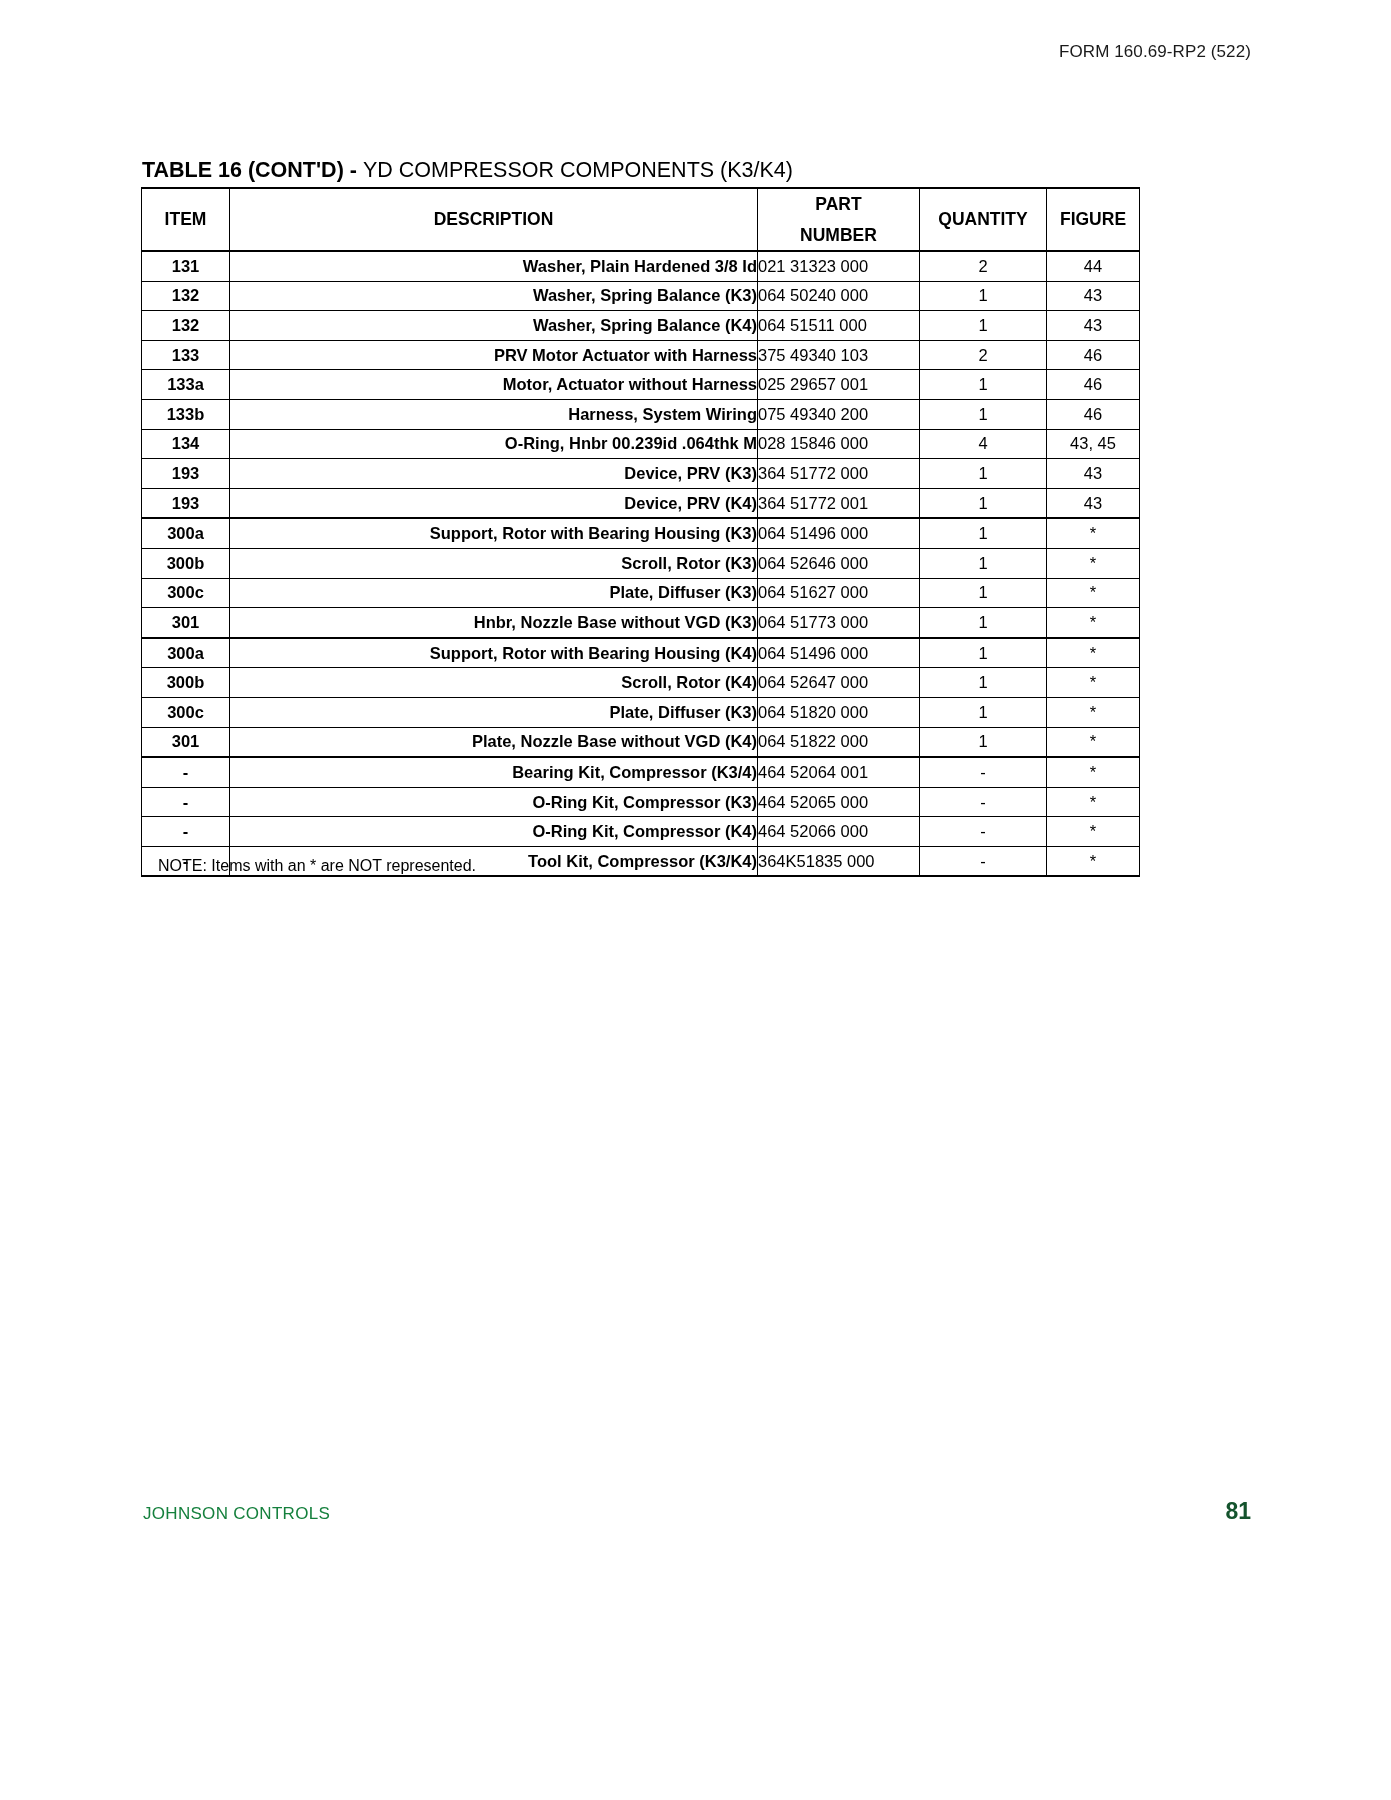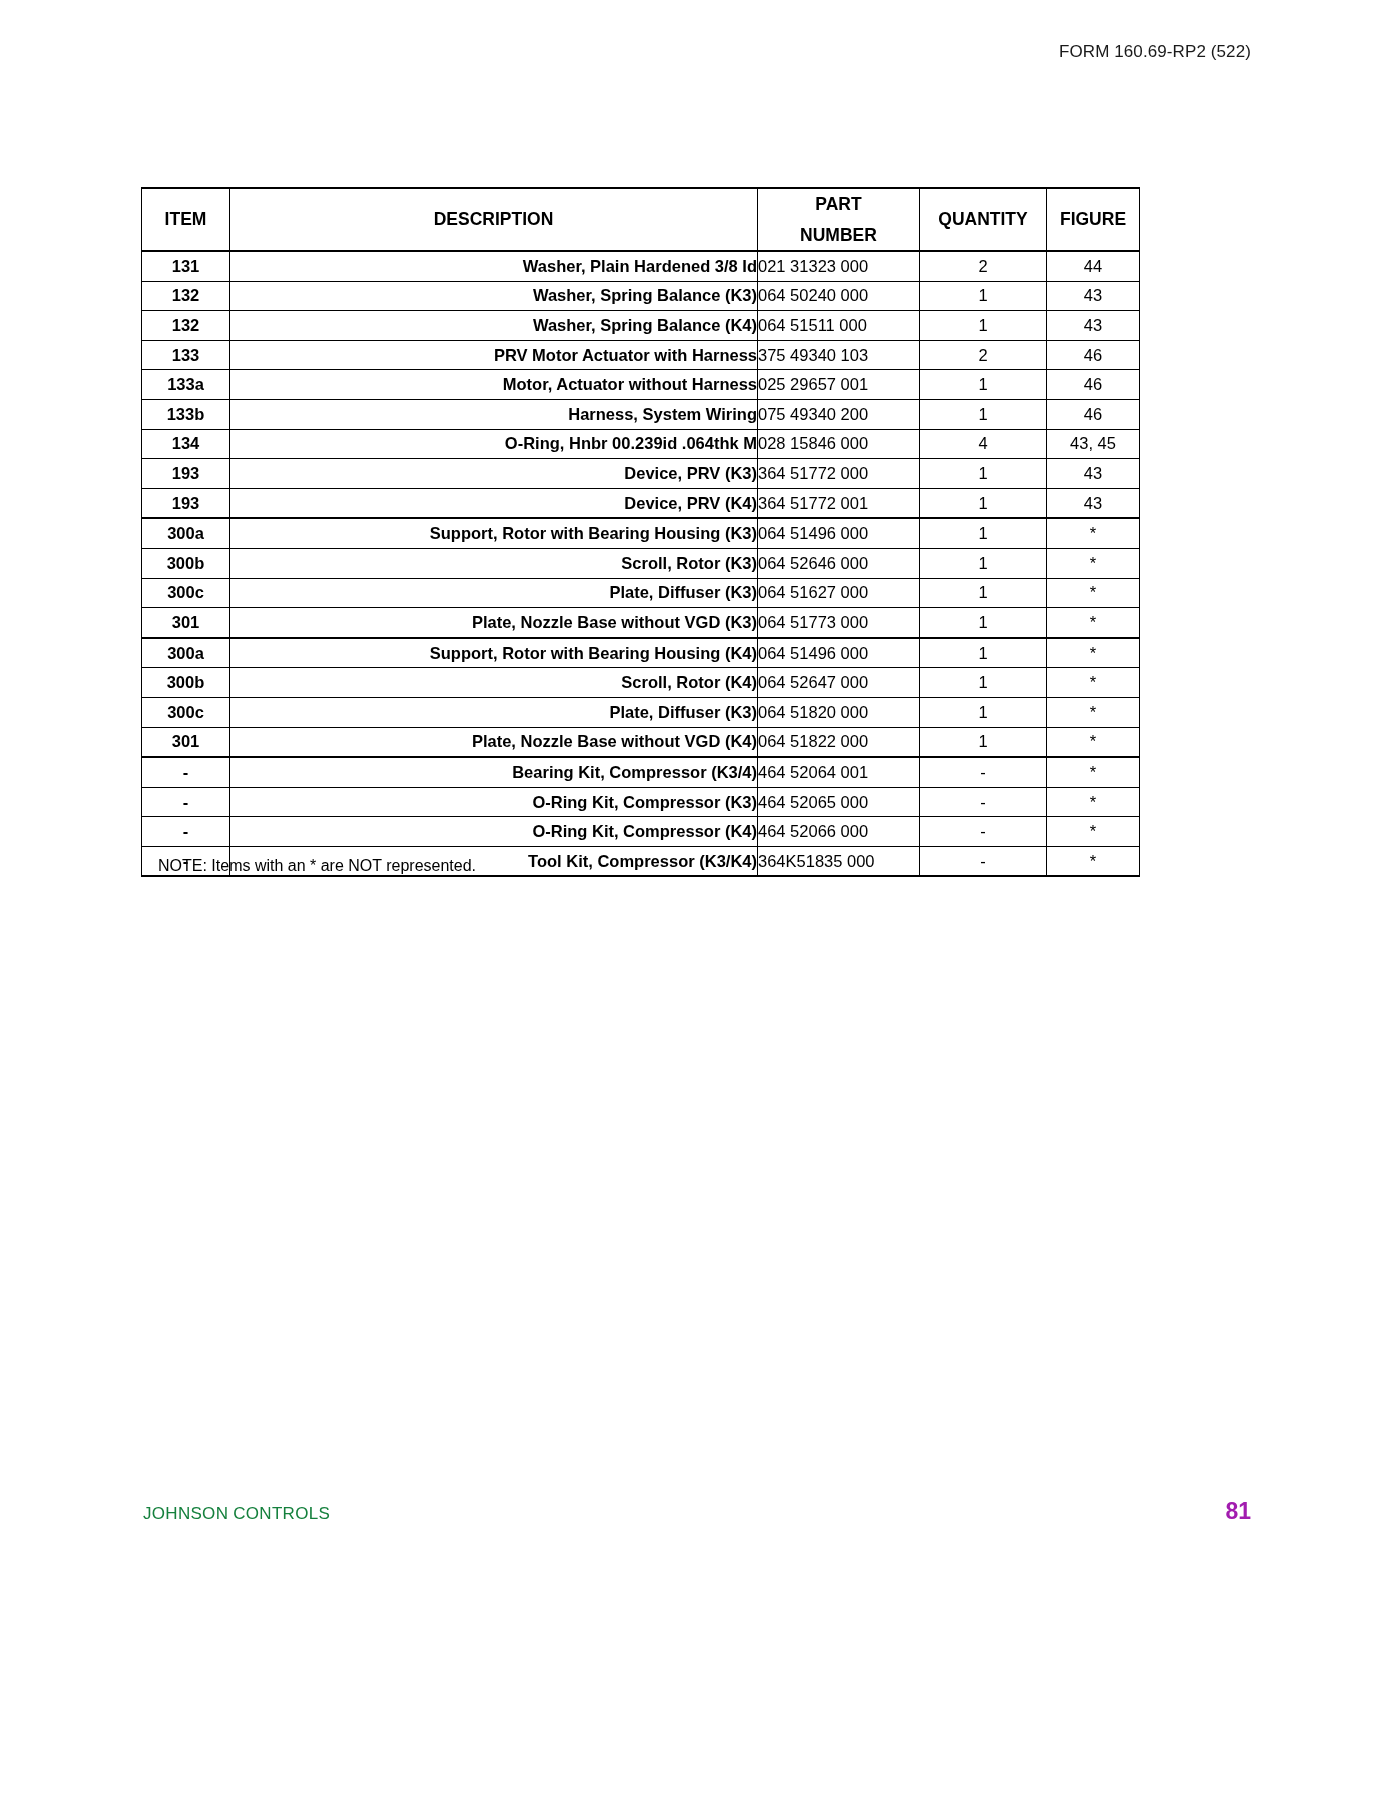--- a/index.html
+++ b/index.html
@@ -146,30 +146,33 @@
     letter-spacing: 0.3px;
     color: #15803d;
     white-space: nowrap;
   }
   .doc-footer-page {
     position: absolute;
     right: 140px;
     top: 1498px;
     font-size: 23px;
     font-weight: bold;
-    color: #a21caf;
+    color: #14532d;
   }
 </style>
 </head>
 <body>
 
 <div class="page">
 
   <div class="doc-header">FORM 160.69-RP2 (522)</div>
 
+  <div class="table-title">
+    <span class="tt-bold">TABLE 16 (CONT'D) - </span><span class="tt-reg">YD COMPRESSOR COMPONENTS (K3/K4)</span>
+  </div>
 
   <div class="parts-table-wrap">
     <table class="parts">
       <colgroup>
         <col class="w-item">
         <col class="w-desc">
         <col class="w-part">
         <col class="w-qty">
         <col class="w-fig">
       </colgroup>
@@ -265,21 +268,21 @@
           </tr>
           <tr>
             <td class="c-item">300c</td>
             <td class="c-desc">Plate, Diffuser (K3)</td>
             <td class="c-part">064 51627 000</td>
             <td class="c-qty">1</td>
             <td class="c-fig">*</td>
           </tr>
           <tr class="sep-below">
             <td class="c-item">301</td>
-            <td class="c-desc">Plate, Nozzle Base without VGD (K3)</td>
+            <td class="c-desc">Hnbr, Nozzle Base without VGD (K3)</td>
             <td class="c-part">064 51773 000</td>
             <td class="c-qty">1</td>
             <td class="c-fig">*</td>
           </tr>
           <tr>
             <td class="c-item">300a</td>
             <td class="c-desc">Support, Rotor with Bearing Housing (K4)</td>
             <td class="c-part">064 51496 000</td>
             <td class="c-qty">1</td>
             <td class="c-fig">*</td>

